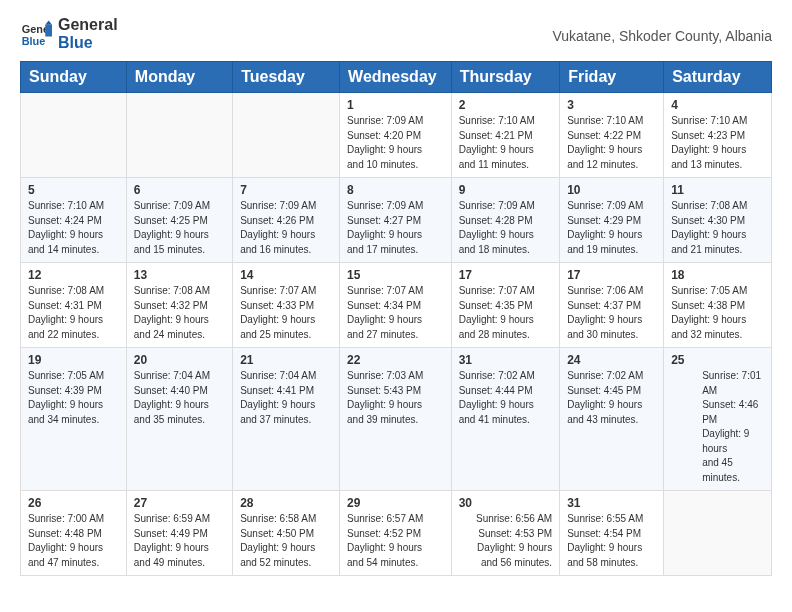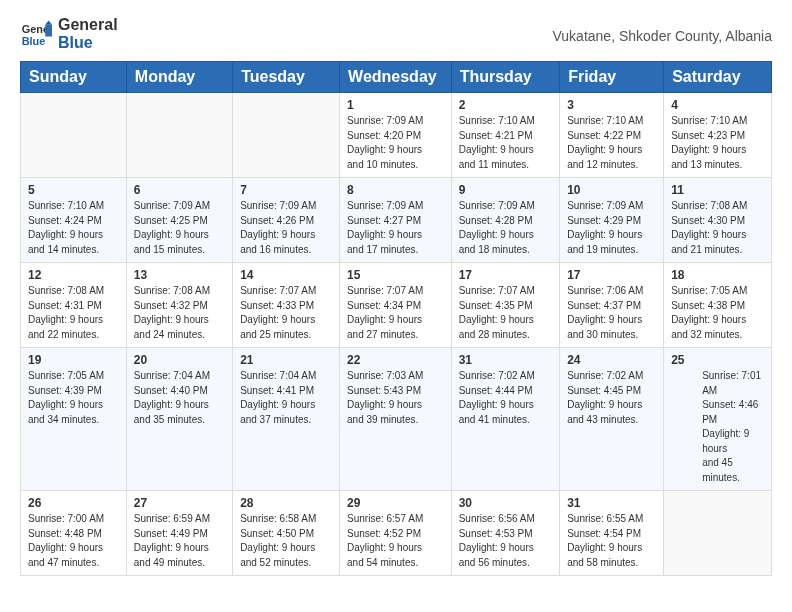--- a/index.html
+++ b/index.html
@@ -330,21 +330,21 @@
           </td>
           <td>
             <span class="day-number">29</span>
             <div class="day-info" style="white-space: pre-line;">Sunrise: 6:57 AM
 Sunset: 4:52 PM
 Daylight: 9 hours
 and 54 minutes.</div>
           </td>
           <td>
             <span class="day-number">30</span>
-            <div class="day-info" style="white-space: pre-line;">Sunrise: 6:56 AM
+            <div class="day-info" style="white-space: pre-line; text-align: right;">Sunrise: 6:56 AM
 Sunset: 4:53 PM
 Daylight: 9 hours
 and 56 minutes.</div>
           </td>
           <td>
             <span class="day-number">31</span>
             <div class="day-info" style="white-space: pre-line;">Sunrise: 6:55 AM
 Sunset: 4:54 PM
 Daylight: 9 hours
 and 58 minutes.</div>

